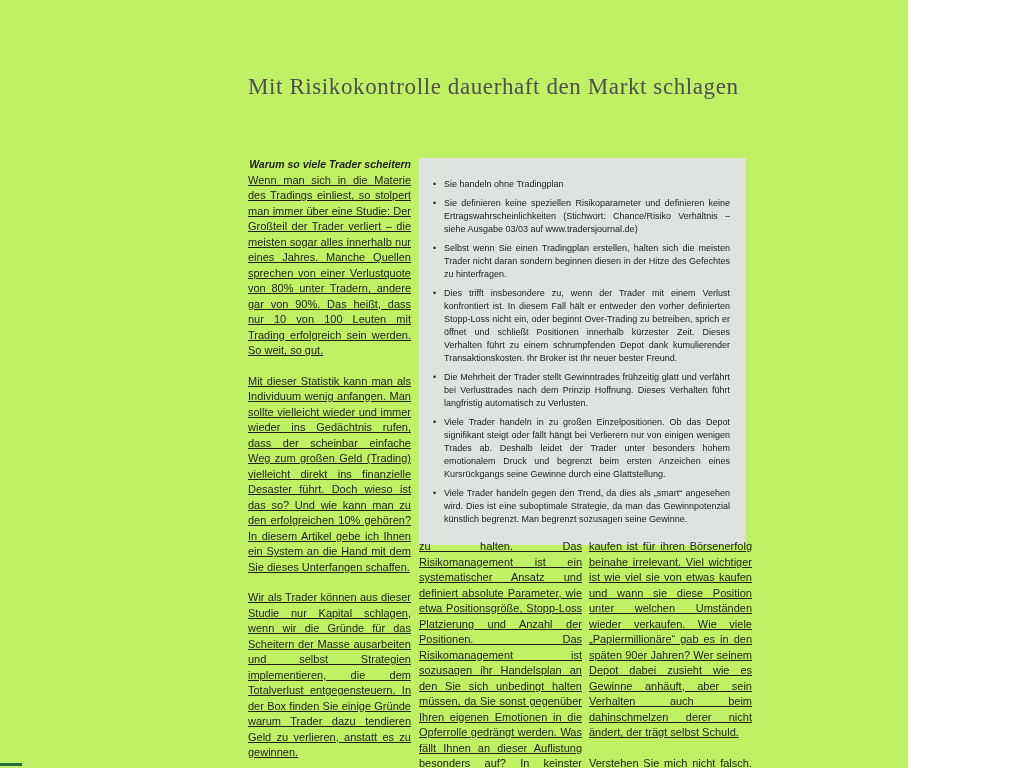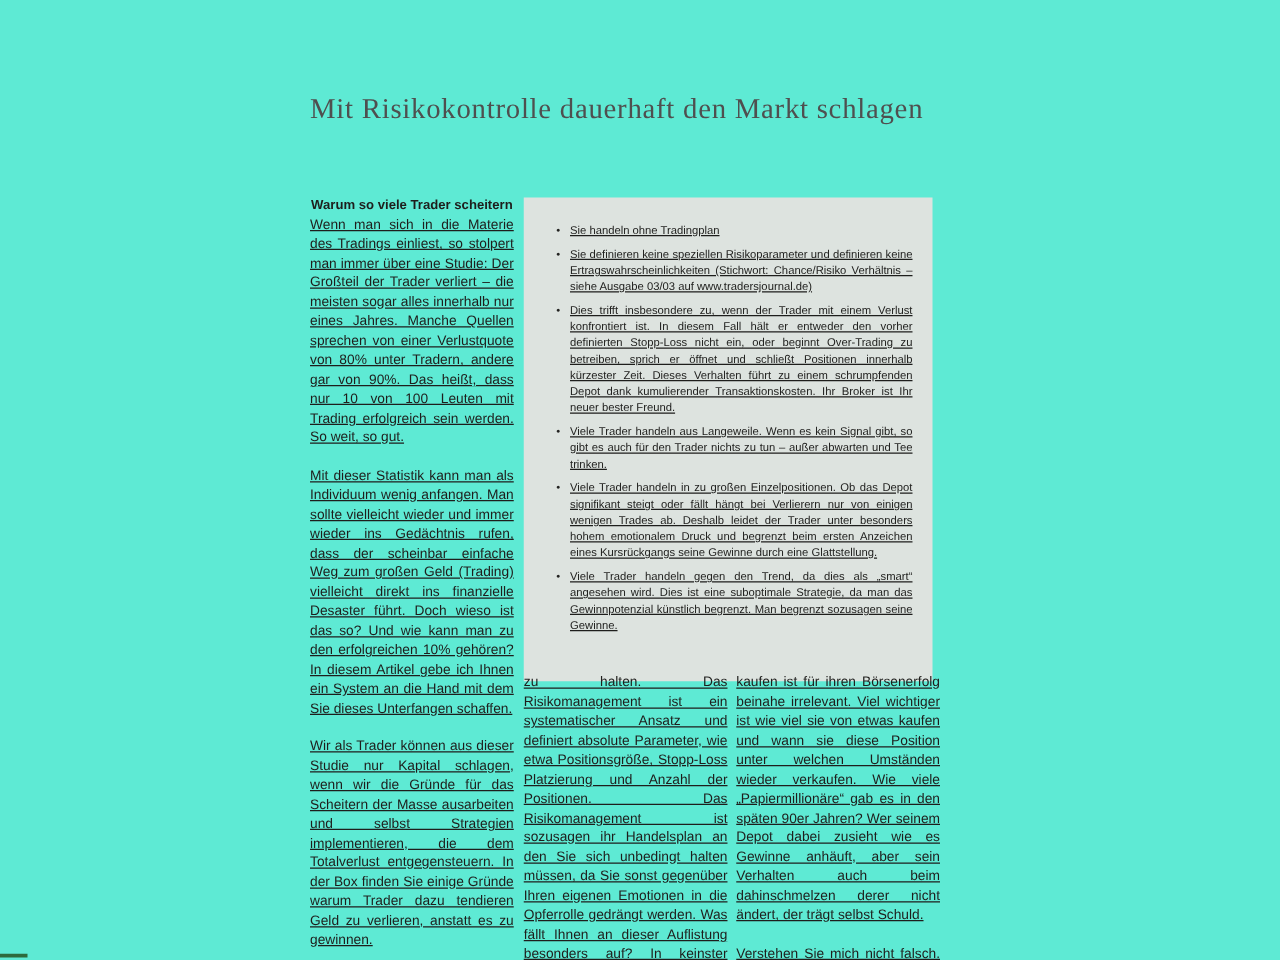--- a/index.html
+++ b/index.html
@@ -1,21 +1,21 @@
 <!DOCTYPE html>
 <html><head>
 <meta charset="utf-8">
 <style>
   * { margin: 0; padding: 0; box-sizing: border-box; }
   html, body { background: #ffffff; }
   .page {
     position: relative;
-    width: 1024px;
+    width: 908px;
     height: 768px;
-    background: #5eead4;
+    background: #bef264;
     overflow: hidden;
     font-family: "Liberation Sans", sans-serif;
     color: #1e1e1c;
   }
   .accent-bar {
     position: absolute;
     left: 0;
     top: 763px;
     width: 22px;
     height: 3px;
@@ -40,31 +40,31 @@
   }
   .col p { margin-bottom: 15px; text-decoration: underline; }
   .col p:last-child { margin-bottom: 0; }
   .col-left  { left: 248px; top: 157px; width: 163px; }
   .col-mid   { left: 419px; top: 539px; width: 163px; }
   .col-right { left: 589px; top: 539px; width: 163px; }
   .col-left h2 {
     font-size: 10.5px;
     font-weight: bold;
     line-height: 15.5px;
-    text-align: center;
+    text-align: right;
+    font-style: italic;
   }
   .infobox {
     position: absolute;
     left: 419px;
     top: 158px;
     width: 327px;
     height: 387px;
     background: #dde3df;
-    padding: 20px 16px 20px 24px;
-    text-decoration: underline;
+    padding: 20px 16px 20px 12px;
   }
   .infobox ul {
     list-style: none;
   }
   .infobox li {
     position: relative;
     padding-left: 13px;
     margin-bottom: 6px;
     font-size: 9px;
     line-height: 13px;
@@ -94,22 +94,23 @@
     <p>Wenn man sich in die Materie des Tradings einliest, so stolpert man immer über eine Studie: Der Großteil der Trader verliert – die meisten sogar alles innerhalb nur eines Jahres. Manche Quellen sprechen von einer Verlustquote von 80% unter Tradern, andere gar von 90%. Das heißt, dass nur 10 von 100 Leuten mit Trading erfolgreich sein werden. So weit, so gut.</p>
     <p>Mit dieser Statistik kann man als Individuum wenig anfangen. Man sollte vielleicht wieder und immer wieder ins Gedächtnis rufen, dass der scheinbar einfache Weg zum großen Geld (Trading) vielleicht direkt ins finanzielle Desaster führt. Doch wieso ist das so? Und wie kann man zu den erfolgreichen 10% gehören? In diesem Artikel gebe ich Ihnen ein System an die Hand mit dem Sie dieses Unterfangen schaffen.</p>
     <p>Wir als Trader können aus dieser Studie nur Kapital schlagen, wenn wir die Gründe für das Scheitern der Masse ausarbeiten und selbst Strategien implementieren, die dem Totalverlust entgegensteuern. In der Box finden Sie einige Gründe warum Trader dazu tendieren Geld zu verlieren, anstatt es zu gewinnen.</p>
 
   </div>
 
   <div class="infobox">
     <ul>
       <li>Sie handeln ohne Tradingplan</li>
       <li>Sie definieren keine speziellen Risikoparameter und definieren keine Ertragswahrscheinlichkeiten (Stichwort: Chance/Risiko Verhältnis – siehe Ausgabe 03/03 auf www.tradersjournal.de)</li>
+      <li>Selbst wenn Sie einen Tradingplan erstellen, halten sich die meisten Trader nicht daran sondern beginnen diesen in der Hitze des Gefechtes zu hinterfragen.</li>
       <li>Dies trifft insbesondere zu, wenn der Trader mit einem Verlust konfrontiert ist. In diesem Fall hält er entweder den vorher definierten Stopp-Loss nicht ein, oder beginnt Over-Trading zu betreiben, sprich er öffnet und schließt Positionen innerhalb kürzester Zeit. Dieses Verhalten führt zu einem schrumpfenden Depot dank kumulierender Transaktionskosten. Ihr Broker ist Ihr neuer bester Freund.</li>
-      <li>Viele Trader handeln aus Langeweile. Wenn es kein Signal gibt, so gibt es auch für den Trader nichts zu tun – außer abwarten und Tee trinken.</li>
+      <li>Die Mehrheit der Trader stellt Gewinntrades frühzeitig glatt und verfährt bei Verlusttrades nach dem Prinzip Hoffnung. Dieses Verhalten führt langfristig automatisch zu Verlusten.</li>
       <li>Viele Trader handeln in zu großen Einzelpositionen. Ob das Depot signifikant steigt oder fällt hängt bei Verlierern nur von einigen wenigen Trades ab. Deshalb leidet der Trader unter besonders hohem emotionalem Druck und begrenzt beim ersten Anzeichen eines Kursrückgangs seine Gewinne durch eine Glattstellung.</li>
       <li>Viele Trader handeln gegen den Trend, da dies als „smart“ angesehen wird. Dies ist eine suboptimale Strategie, da man das Gewinnpotenzial künstlich begrenzt. Man begrenzt sozusagen seine Gewinne.</li>
     </ul>
   </div>
 
   <div class="col col-mid">
     <p>zu halten. Das Risikomanagement ist ein systematischer Ansatz und definiert absolute Parameter, wie etwa Positionsgröße, Stopp-Loss Platzierung und Anzahl der Positionen. Das Risikomanagement ist sozusagen ihr Handelsplan an den Sie sich unbedingt halten müssen, da Sie sonst gegenüber Ihren eigenen Emotionen in die Opferrolle gedrängt werden. Was fällt Ihnen an dieser Auflistung besonders auf? In keinster Weise ist der Grund für das Scheitern der meisten Trader der Einstieg. Wann und was sie</p>
   </div>
 
   <div class="col col-right">

